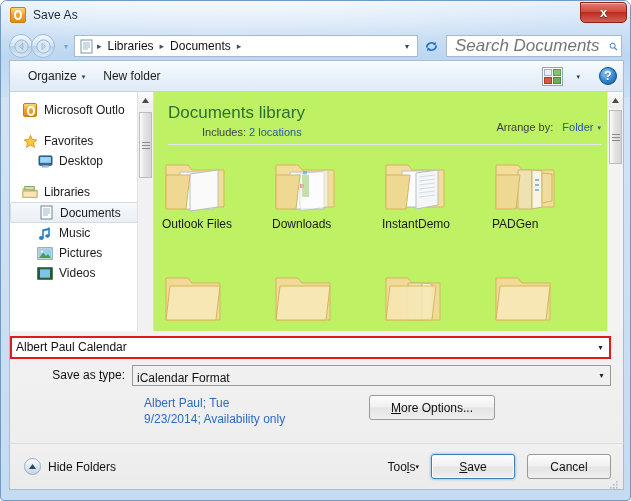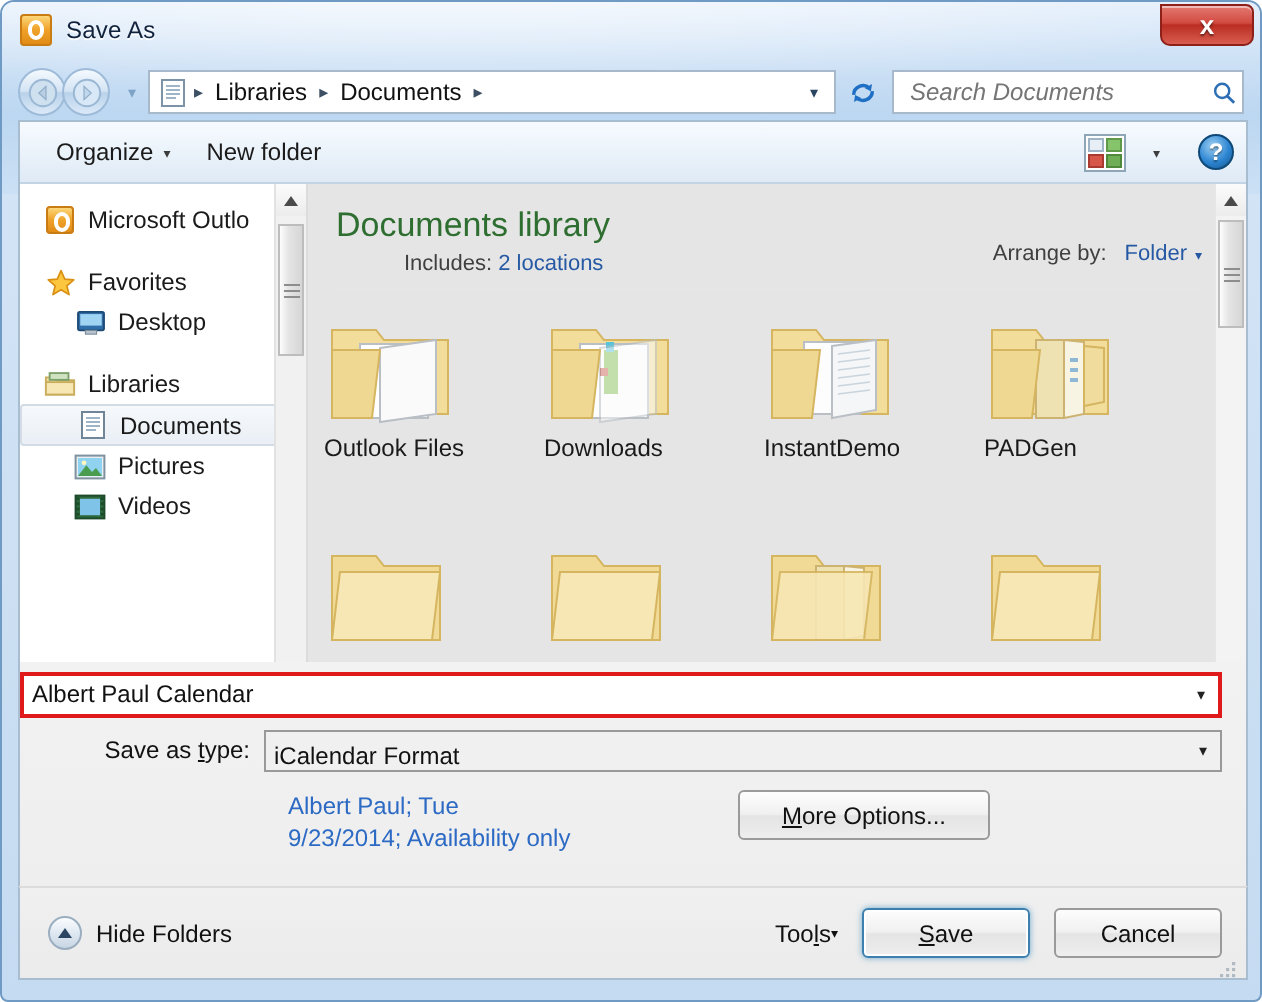--- a/index.html
+++ b/index.html
@@ -175,21 +175,21 @@
     display: flex;
     align-items: center;
     padding: 0 3px 0 6px;
     flex: 0 0 auto;
   }
   .searchbox input {
     flex: 1 1 auto;
     border: 0;
     outline: 0;
     font-family: "Liberation Sans", sans-serif;
-    font-size: 12px;
+    font-size: 17px;
     font-style: italic;
     color: #0c4a6e;
     background: transparent;
     min-width: 0;
   }
   
   .body {
     position: absolute;
     left: 8px; top: 59px;
     width: 615px;
@@ -316,21 +316,21 @@
     cursor: pointer;
     display: flex; align-items: center; justify-content: center;
   }
   .grip { width: 8px; }
   .grip i { display:block; height:1px; background:#8d8d8d; margin:2px 0; }
   
   .content {
     flex: 1 1 auto;
     position: relative;
     min-width: 0;
-    background: #e5e5e5;
+    background: #bef264;
     overflow: hidden;
   }
   .libhead {
     padding: 11px 0 6px 14px;
     display: flex;
     align-items: flex-start;
   }
   .libtitles { flex: 1 1 auto; }
   .libtitle {
     font-size: 17px;
@@ -690,20 +690,31 @@
                   <line x1="3" y1="4" x2="10" y2="4"></line>
                     <line x1="3" y1="6" x2="10" y2="6"></line>
                   <line x1="3" y1="8" x2="10" y2="8"></line>
                     <line x1="3" y1="10" x2="8" y2="10"></line>
                 </g>
               </svg>
             </span>
             <span>Documents</span>
           </div>
 
+          <div class="nav-item indent">
+            <span class="ico">
+              <svg width="14" height="15" viewBox="0 0 14 15">
+                <path d="M11 1.5 L11 10 M5 3.5 L5 12" stroke="#2b7fc4" stroke-width="1.6" fill="none"></path>
+                <path d="M5 3.5 L11 1.8 L11 4 L5 5.6 Z" fill="#2b7fc4"></path>
+                <ellipse cx="3.4" cy="12" rx="2.4" ry="1.9" fill="#2b7fc4"></ellipse>
+                <ellipse cx="9.4" cy="10" rx="2.2" ry="1.7" fill="#2b7fc4"></ellipse>
+              </svg>
+            </span>
+            <span>Music</span>
+          </div>
 
           <div class="nav-item indent">
             <span class="ico">
               <svg width="16" height="13" viewBox="0 0 16 13">
                 <rect x=".8" y=".8" width="14.4" height="11.4" fill="#e9eef3" stroke="#7d919f"></rect>
                 <rect x="2" y="2" width="12" height="9" fill="#8fd3f0"></rect>
                 <circle cx="5" cy="4.4" r="1.2" fill="#fff7c0"></circle>
                 <path d="M2 11 L6.2 5.6 L9 9 L11 7 L14 11 Z" fill="#4a9d4e"></path>
               </svg>
             </span>

